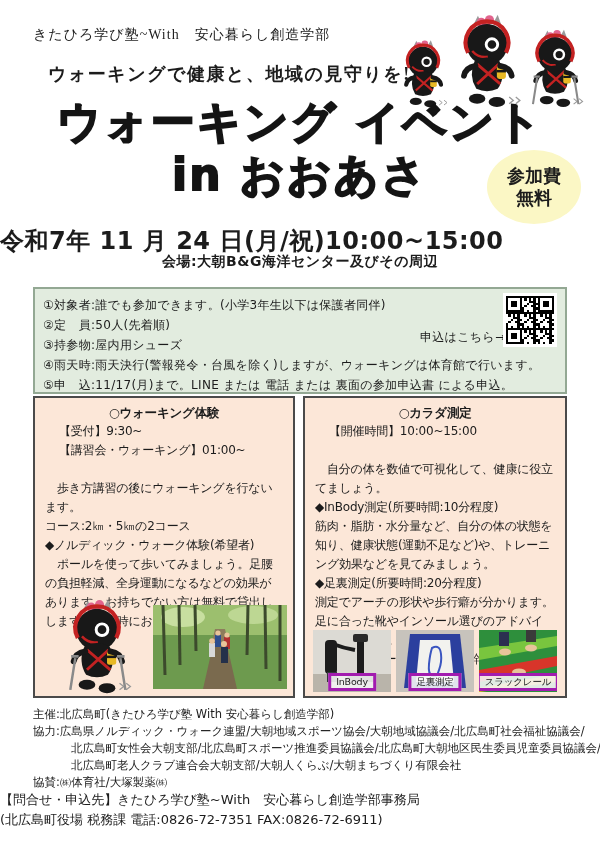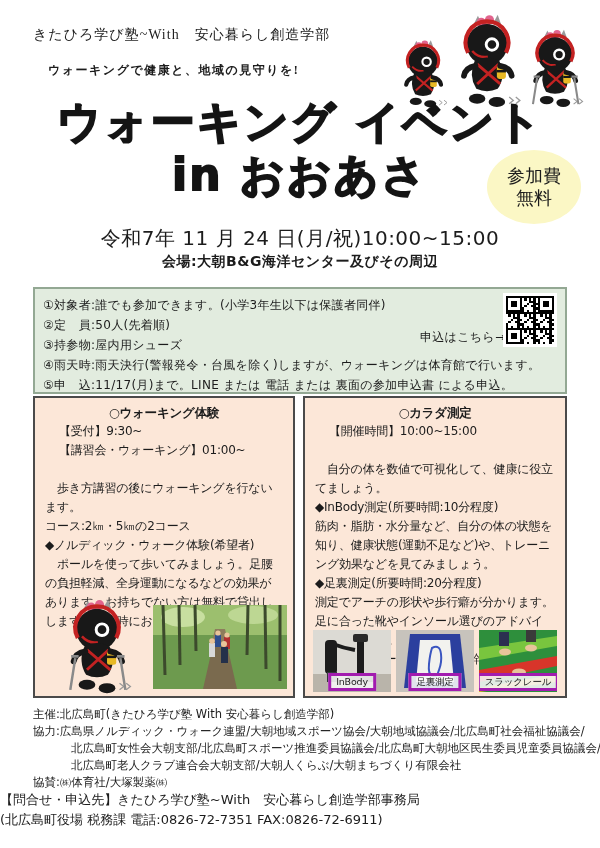--- a/index.html
+++ b/index.html
@@ -5,37 +5,37 @@
   html,body { margin:0; padding:0; background:#888; }
   .page {
     position:relative; width:600px; height:848px; margin:0 auto;
     background:#ffffff; overflow:hidden;
     font-family:"DejaVu Sans","Liberation Sans",sans-serif;
     color:#1c1c1c;
   }
   .serif { font-family:"Liberation Serif","DejaVu Serif",serif; }
 
   .org-line { position:absolute; left:33px; top:26px; font-size:14px; letter-spacing:1px; }
-  .tagline  { position:absolute; left:48px; top:62px; font-size:12px; font-weight:600; letter-spacing:1.5px; }
+  .tagline  { position:absolute; left:48px; top:62px; font-size:18px; font-weight:600; letter-spacing:1.5px; }
 
   .mascots { position:absolute; top:10px; right:12px; width:192px; height:98px;
              display:flex; align-items:flex-end; gap:0; }
   .mascots svg { display:block; }
 
   .title-block { position:absolute; top:96px; left:0; width:100%; text-align:center;
     font-weight:900; font-size:44px; line-height:1.2; letter-spacing:2px;
     -webkit-text-stroke:1.8px #141414; color:#141414; }
 
   .fee-badge { position:absolute; left:487px; top:150px; width:94px; height:74px;
     border-radius:50%; background:var(--badge_yellow,#fbf7c5);
     display:flex; flex-direction:column; align-items:center; justify-content:center;
-    font-size:18px; font-weight:400; line-height:1.2; }
-
-  .date-line  { position:absolute; top:225px; left:0; width:100%; text-align:center;
-                font-size:20px; font-weight:400; letter-spacing:0.5px; }
+    font-size:18px; font-weight:700; line-height:1.2; }
+
+  .date-line  { position:absolute; top:225px; left:0; width:100%; 
+                font-size:24px; font-weight:700; letter-spacing:0.5px; }
   .venue-line { position:absolute; top:253px; left:0; width:100%; text-align:center;
                 font-size:14px; font-weight:700; letter-spacing:0.5px; }
 
   .info-box { position:absolute; left:33px; top:287px; width:534px; height:107px;
     box-sizing:border-box; background:var(--info_green_bg,#e2ecdf);
     border:2px solid var(--info_green_border,#93a893);
     padding:6px 8px; font-size:12px; line-height:20px; letter-spacing:0.3px; }
   .apply-label { position:absolute; left:385px; top:8px; font-size:12px;margin-top:30px; }
   .qr-box { position:absolute; right:8px; top:4px; width:54px; height:54px;
     background:#fff; display:flex; align-items:center; justify-content:center; }

